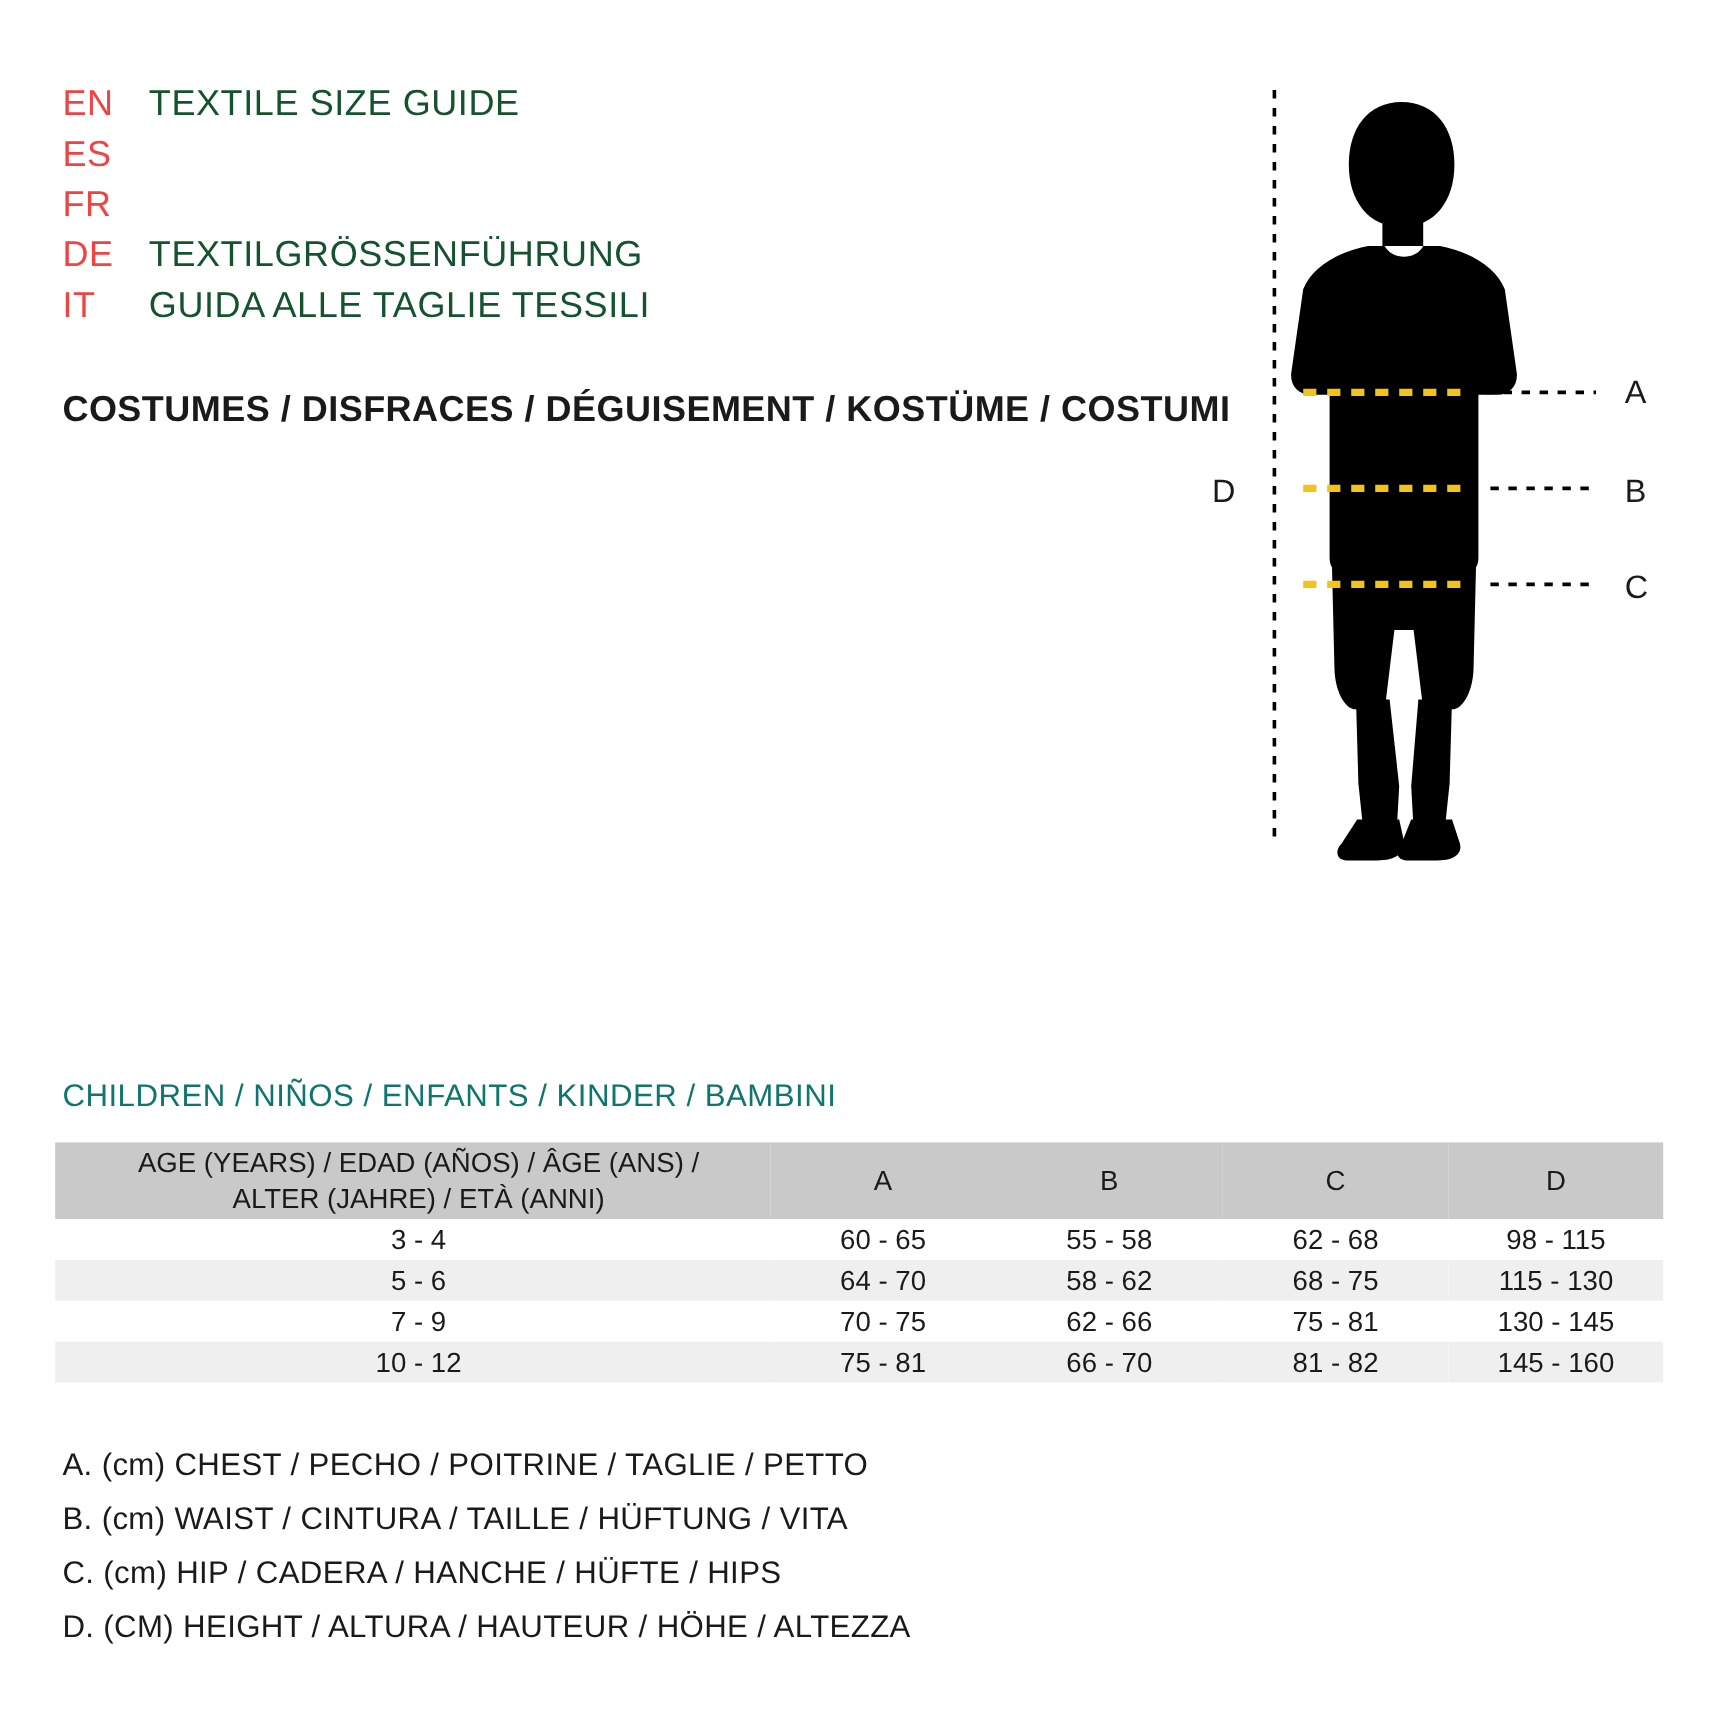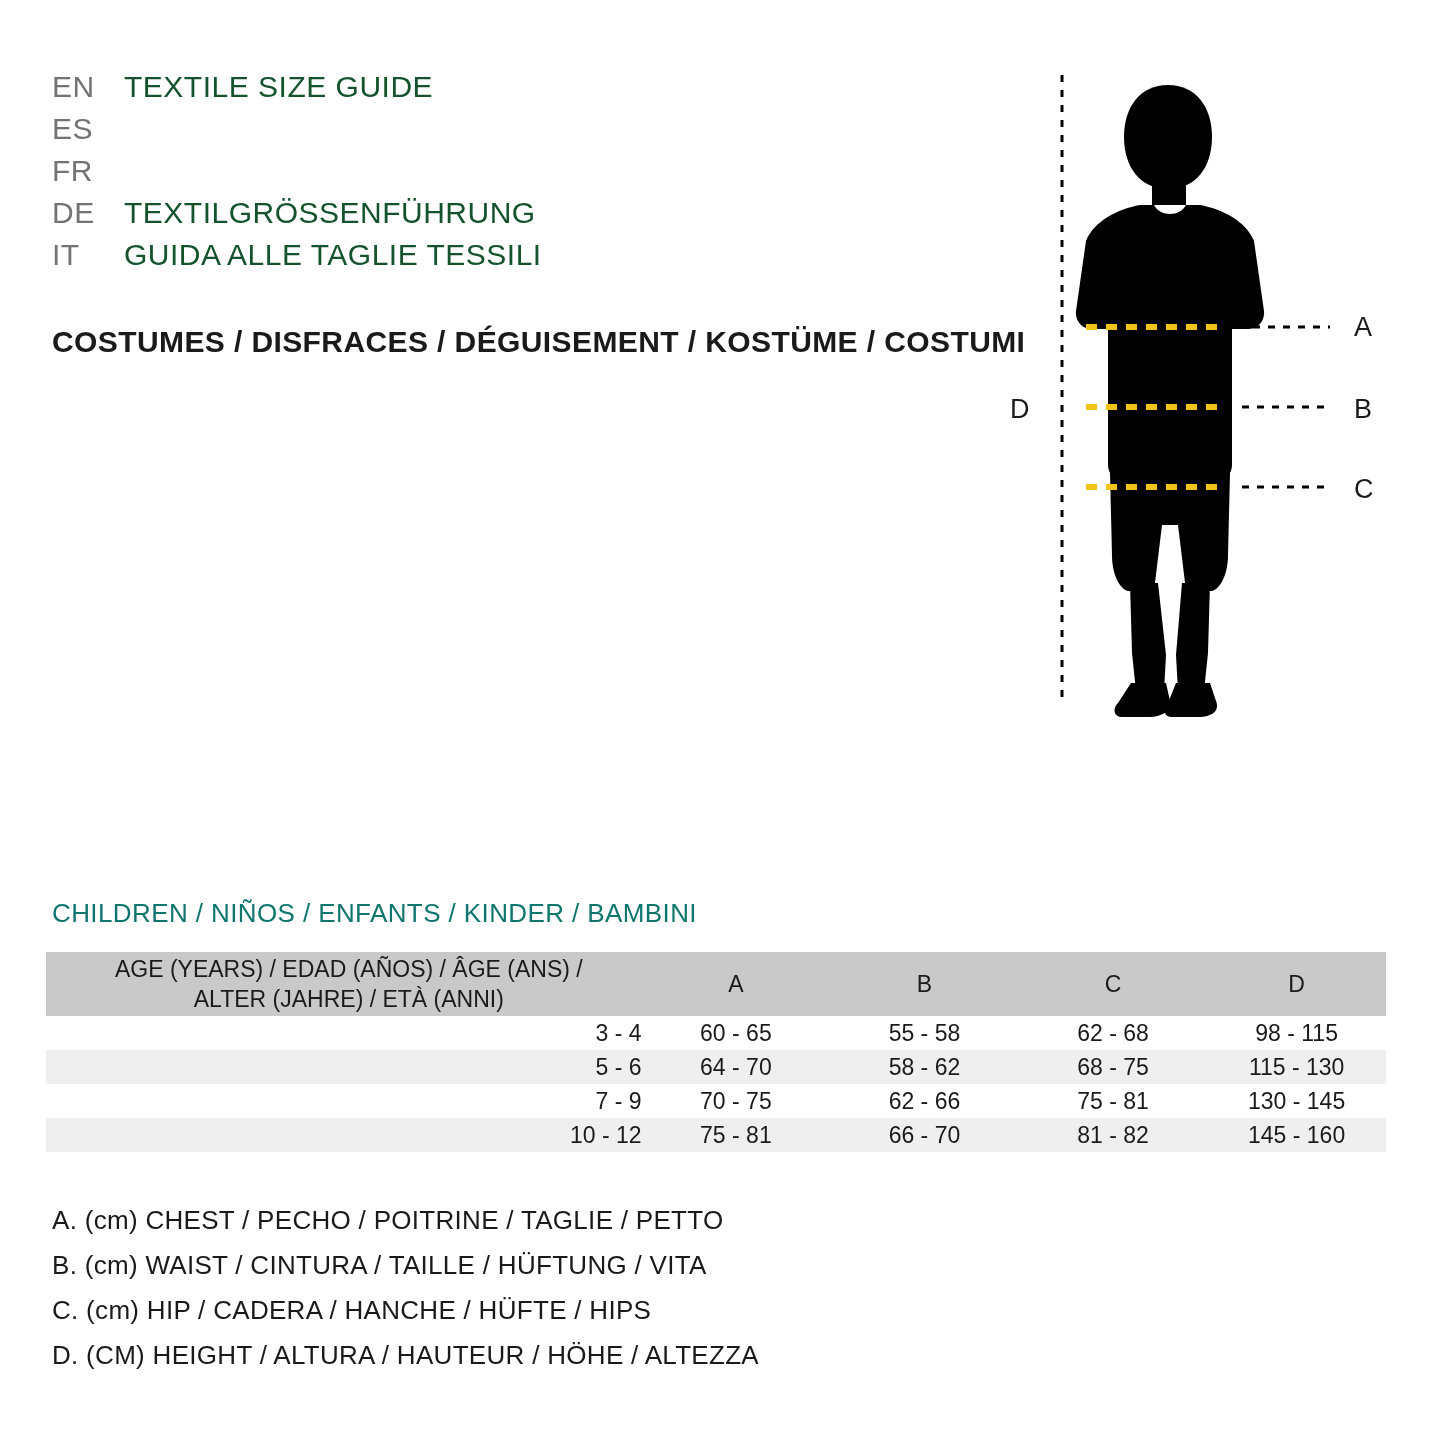--- a/index.html
+++ b/index.html
@@ -31,21 +31,21 @@
   }
   .lang-row {
     display: flex;
     align-items: baseline;
     height: 42px;
   }
   .lang-code {
     width: 72px;
     font-size: 30px;
     letter-spacing: 0.5px;
-    color: #737373;
+    color: #ef4444;
   }
   .lang-text {
     font-size: 30px;
     letter-spacing: 0.5px;
     color: #14532d;
   }
   .costumes-line {
     position: absolute;
     left: 52px;
     top: 325px;
@@ -116,21 +116,21 @@
     line-height: 30px;
     width: 590px;
   }
   col.c-age { width: 590px; }
   col.c-a { width: 190px; }
   col.c-b { width: 190px; }
   col.c-c { width: 190px; }
   col.c-d { width: 180px; }
 
   tbody td.age-cell {
-    text-align: right;
+    text-align: center;
     padding-left: 10px;
   }
   tbody tr.row-alt {
     background: #efefef;
   }
   tbody tr {
     background: #ffffff;
   }
 
   

